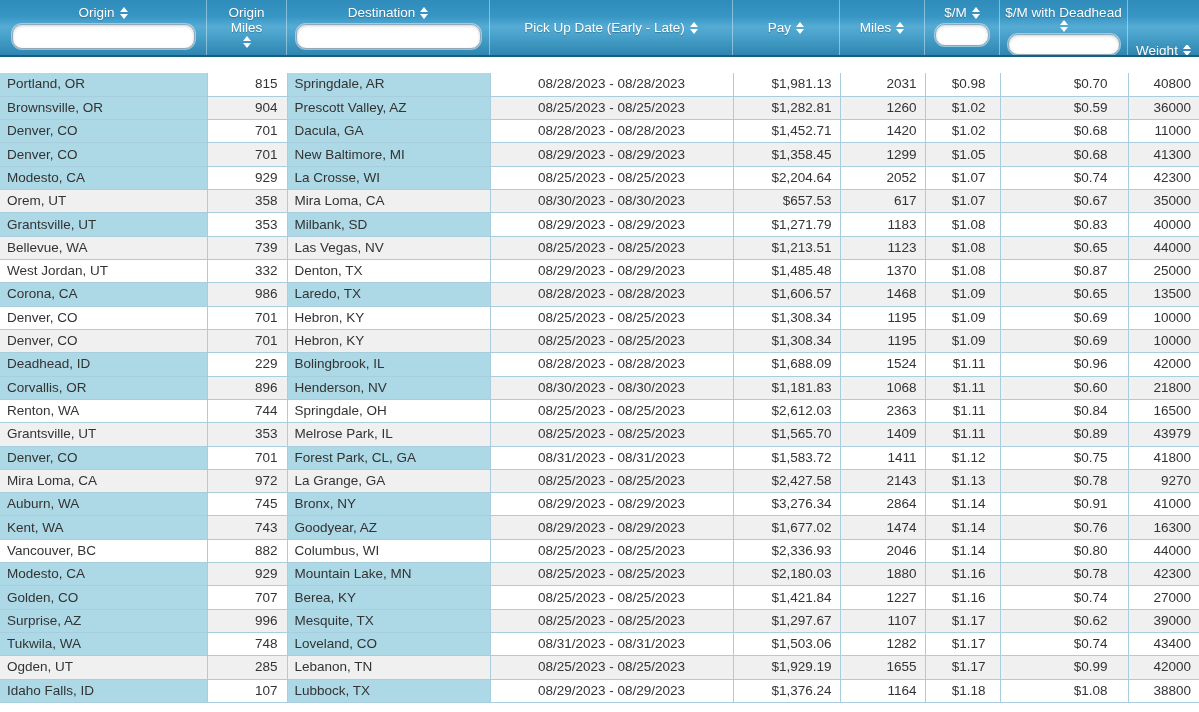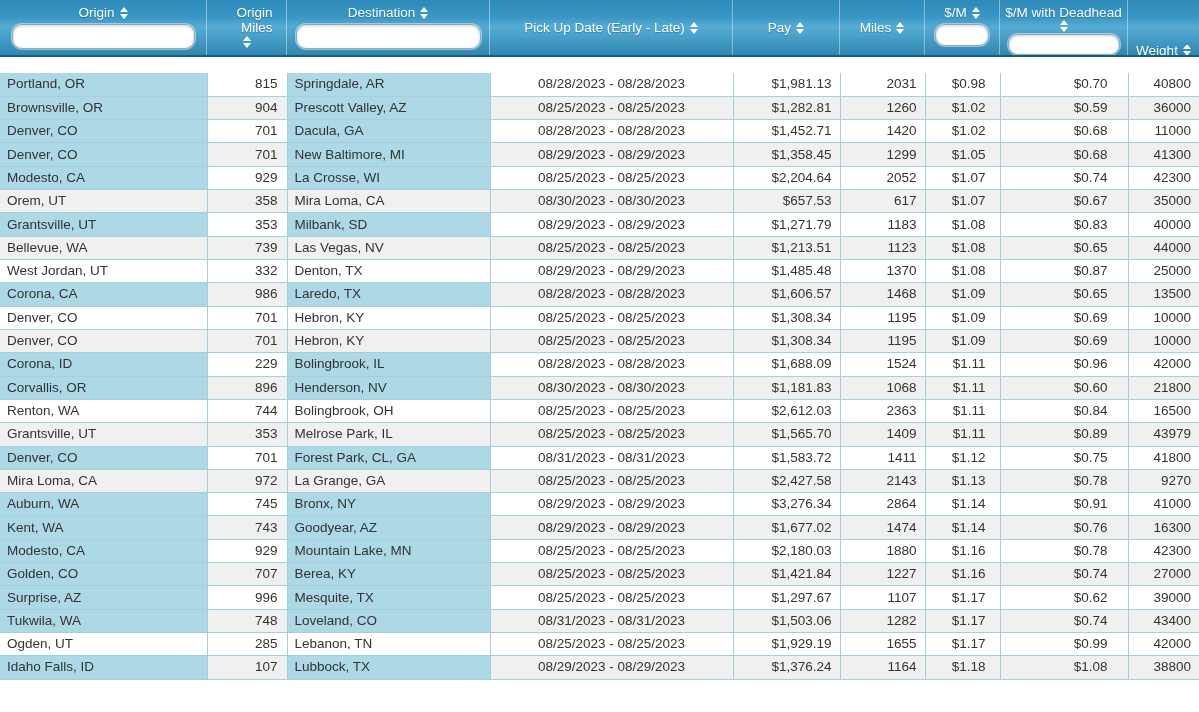--- a/index.html
+++ b/index.html
@@ -38,21 +38,21 @@
   }
   
   .w-origin{width:207px}.w-origin_miles{width:80px}.w-destination{width:203px}
   .w-pickup_date{width:243px}.w-pay{width:107px}.w-miles{width:85px}
   .w-dpm{width:75px}.w-dpm_dh{width:128px}.w-weight{width:71px}
   .c-origin .filter{width:183px;}
   .c-destination .filter{width:185px;}
   .c-dpm .filter{width:54px;height:22px;}
   .c-dpm_dh .filter{width:112px;height:23px;margin-top:2px;}
   .c-origin_miles .hlabel{flex-direction:column;gap:1px;}
-  .c-origin_miles .lbl{display:block;width:52px;text-align:right;}
+  .c-origin_miles .lbl{display:block;width:52px;text-align:center;}
   .c-dpm_dh .hlabel{max-width:118px;flex-wrap:wrap;row-gap:0;}
 
   
   table.grid{border-collapse:collapse;table-layout:fixed;width:1199px;margin-top:16px;}
   .grid td{
     box-sizing:border-box;height:23.32px;padding:0;
     border:1px solid #a8cddd;border-top:none;
     font-size:13.5px;line-height:22px;color:#333;
     overflow:hidden;white-space:nowrap;
   }
@@ -310,21 +310,21 @@
           <td class="col-origin_miles">701</td>
           <td class="col-destination">Hebron, KY</td>
           <td class="col-pickup_date">08/25/2023 - 08/25/2023</td>
           <td class="col-pay">$1,308.34</td>
           <td class="col-miles">1195</td>
           <td class="col-dpm">$1.09</td>
           <td class="col-dpm_dh">$0.69</td>
           <td class="col-weight">10000</td>
         </tr>
         <tr class="hl">
-          <td class="col-origin">Corona, ID</td>
+          <td class="col-origin">Deadhead, ID</td>
           <td class="col-origin_miles">229</td>
           <td class="col-destination">Bolingbrook, IL</td>
           <td class="col-pickup_date">08/28/2023 - 08/28/2023</td>
           <td class="col-pay">$1,688.09</td>
           <td class="col-miles">1524</td>
           <td class="col-dpm">$1.11</td>
           <td class="col-dpm_dh">$0.96</td>
           <td class="col-weight">42000</td>
         </tr>
         <tr class="hl">
@@ -334,21 +334,21 @@
           <td class="col-pickup_date">08/30/2023 - 08/30/2023</td>
           <td class="col-pay">$1,181.83</td>
           <td class="col-miles">1068</td>
           <td class="col-dpm">$1.11</td>
           <td class="col-dpm_dh">$0.60</td>
           <td class="col-weight">21800</td>
         </tr>
         <tr>
           <td class="col-origin">Renton, WA</td>
           <td class="col-origin_miles">744</td>
-          <td class="col-destination">Bolingbrook, OH</td>
+          <td class="col-destination">Springdale, OH</td>
           <td class="col-pickup_date">08/25/2023 - 08/25/2023</td>
           <td class="col-pay">$2,612.03</td>
           <td class="col-miles">2363</td>
           <td class="col-dpm">$1.11</td>
           <td class="col-dpm_dh">$0.84</td>
           <td class="col-weight">16500</td>
         </tr>
         <tr>
           <td class="col-origin">Grantsville, UT</td>
           <td class="col-origin_miles">353</td>
@@ -397,20 +397,31 @@
           <td class="col-origin">Kent, WA</td>
           <td class="col-origin_miles">743</td>
           <td class="col-destination">Goodyear, AZ</td>
           <td class="col-pickup_date">08/29/2023 - 08/29/2023</td>
           <td class="col-pay">$1,677.02</td>
           <td class="col-miles">1474</td>
           <td class="col-dpm">$1.14</td>
           <td class="col-dpm_dh">$0.76</td>
           <td class="col-weight">16300</td>
         </tr>
+        <tr>
+          <td class="col-origin">Vancouver, BC</td>
+          <td class="col-origin_miles">882</td>
+          <td class="col-destination">Columbus, WI</td>
+          <td class="col-pickup_date">08/25/2023 - 08/25/2023</td>
+          <td class="col-pay">$2,336.93</td>
+          <td class="col-miles">2046</td>
+          <td class="col-dpm">$1.14</td>
+          <td class="col-dpm_dh">$0.80</td>
+          <td class="col-weight">44000</td>
+        </tr>
         <tr class="hl">
           <td class="col-origin">Modesto, CA</td>
           <td class="col-origin_miles">929</td>
           <td class="col-destination">Mountain Lake, MN</td>
           <td class="col-pickup_date">08/25/2023 - 08/25/2023</td>
           <td class="col-pay">$2,180.03</td>
           <td class="col-miles">1880</td>
           <td class="col-dpm">$1.16</td>
           <td class="col-dpm_dh">$0.78</td>
           <td class="col-weight">42300</td>

